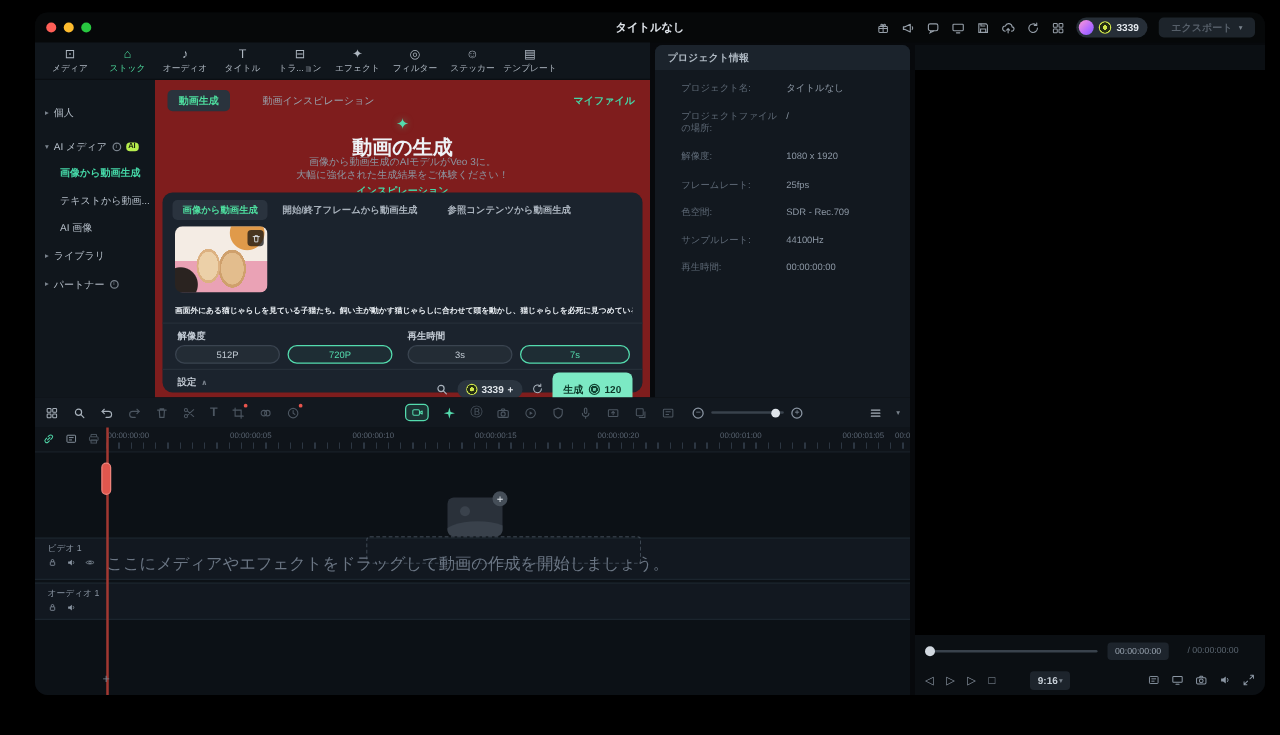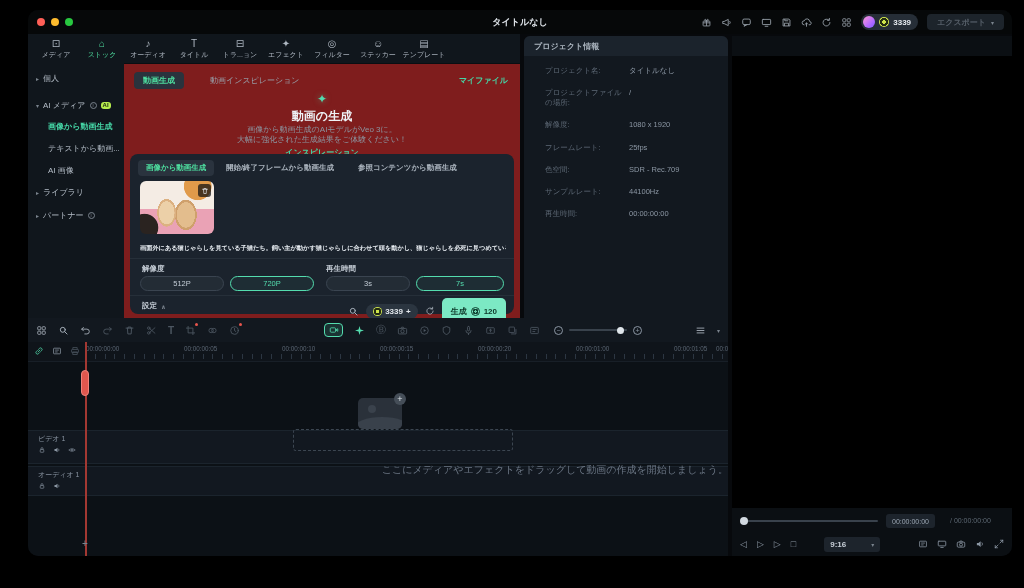--- a/index.html
+++ b/index.html
@@ -20,33 +20,33 @@
   .coin-num{font-size:8px;font-weight:bold;color:#e6ebf0;}
   .export-btn{display:flex;align-items:center;gap:5px;background:#1d242b;border-radius:4px;height:16px;padding:0 10px;color:#565f69;font-size:8px;font-weight:bold;}
 
   
   .media-panel{position:absolute;left:0;top:24px;width:492px;height:284px;background:#10161c;}
   .navrow{position:absolute;left:0;top:0;width:100%;height:30px;display:flex;align-items:center;padding:0 6px;gap:2px;border-bottom:1px solid #0a0e12;}
   .nav-tab{display:flex;flex-direction:column;align-items:center;justify-content:center;min-width:44px;height:28px;color:#aeb7c1;}
   .nav-tab .nicon{font-size:10px;line-height:11px;}
   .nav-tab .nlabel{font-size:7px;margin-top:1px;white-space:nowrap;}
   .nav-tab.active{color:#4ede9f;}
-  .sidebar{position:absolute;left:0;top:24px;width:96px;bottom:0;background:#10161c;}
+  .sidebar{position:absolute;left:0;top:36px;width:96px;bottom:0;background:#10161c;}
   .sb-item{position:absolute;left:0;width:100%;height:18px;display:flex;align-items:center;gap:4px;padding-left:8px;font-size:8px;color:#b6bfc9;}
   .sb-caret{font-size:6px;color:#79828c;}
   .sb-child{padding-left:20px;}
   .sb-active{color:#45d6a6;font-weight:bold;}
   .info-badge{display:inline-flex;align-items:center;justify-content:center;width:7px;height:7px;border:0.5px solid #79828c;border-radius:50%;font-size:5px;color:#79828c;}
   .ai-badge{background:#b7ee4e;color:#1a2410;font-size:6px;font-weight:bold;border-radius:3px;padding:0.5px 2px;}
   .content{position:absolute;left:96px;top:30px;width:396px;bottom:0;background:#7f1d1d;}
   .subtab-pill{position:absolute;left:10px;top:8px;background:#2a333d;color:#4ede9f;font-size:8px;font-weight:bold;border-radius:4px;padding:3px 9px;}
   .subtab{position:absolute;left:86px;top:11px;color:#99a3ad;font-size:8px;}
   .myfiles{position:absolute;right:12px;top:11px;color:#45d6a6;font-size:8px;font-weight:bold;text-align:center;}
   .hero-sparkle{position:absolute;left:0;right:0;top:28px;text-align:center;color:#54dcae;font-size:12px;text-shadow:0 0 6px #54dcae88;}
-  .hero-title{position:absolute;left:0;right:0;top:44px;text-align:center;color:#eef2f6;font-size:12px;font-weight:bold;}
+  .hero-title{position:absolute;left:0;right:0;top:44px;text-align:center;color:#eef2f6;font-size:16px;font-weight:bold;}
   .hero-line{position:absolute;left:0;right:0;text-align:center;color:#8c96a1;font-size:8px;}
   .hero-link{position:absolute;left:0;right:0;top:83px;text-align:center;color:#45d6a6;font-size:8px;font-weight:bold;}
   .gencard{position:absolute;left:6px;top:90px;width:384px;height:160px;background:#1b232d;border-radius:8px;}
   .gentab-active{position:absolute;left:8px;top:6px;background:#2a333e;color:#4ede9f;font-size:7.5px;font-weight:bold;border-radius:4px;padding:3px 8px;}
   .gentab{position:absolute;top:9px;color:#aab3bd;font-size:7.5px;font-weight:bold;}
   .thumb{position:absolute;left:10px;top:27px;width:74px;height:53px;border-radius:6px;overflow:hidden;
     background:
       radial-gradient(circle at 6% 88%, #2a2320 0 16%, transparent 17%),
       radial-gradient(ellipse 13px 19px at 36% 60%, #ecd0a8 0 60%, #dcb181 61% 72%, transparent 73%),
       radial-gradient(ellipse 15px 21px at 62% 64%, #e3bd8d 0 60%, #cfa06c 61% 72%, transparent 73%),
@@ -84,21 +84,21 @@
   .pv-hicons{margin-left:auto;display:flex;gap:9px;color:#6a7582;}
   .pv-hicons .i{width:10px;height:10px;}
   .pv-video{position:absolute;left:0;top:20px;width:100%;height:452px;background:#000;}
   .pv-scrub{position:absolute;left:0;top:478px;width:100%;height:14px;}
   .scrub-line{position:absolute;left:10px;top:6px;width:136px;height:2px;background:#39424c;border-radius:1px;}
   .scrub-dot{position:absolute;left:8px;top:3px;width:8px;height:8px;border-radius:50%;background:#d2d9e0;}
   .tc-box{position:absolute;left:154px;top:0;height:14px;background:#1d242c;border-radius:3px;display:flex;align-items:center;padding:0 6px;font-size:7px;color:#9aa5b1;}
   .tc-total{position:absolute;left:218px;top:3px;font-size:7px;color:#5d6873;}
   .pv-transport{position:absolute;left:0;top:498px;width:100%;height:20px;display:flex;align-items:center;padding:0 8px;color:#8b96a3;}
   .tr-btn{font-size:9px;margin-right:10px;}
-  .ratio-dd{display:flex;align-items:center;justify-content:space-between;background:#1d242c;border-radius:3px;width:56px;height:15px;padding:0 6px;color:#c7cfd7;font-size:8px;font-weight:bold;margin-left:18px;}
+  .ratio-dd{display:flex;align-items:center;justify-content:space-between;background:#1d242c;border-radius:3px;width:32px;height:15px;padding:0 6px;color:#c7cfd7;font-size:8px;font-weight:bold;margin-left:18px;}
   .tr-icons{margin-left:auto;display:flex;gap:9px;align-items:center;}
   .tr-icons .i{width:10px;height:10px;}
 
   
   .timeline{position:absolute;left:0;top:308px;width:700px;height:238px;background:#0c1116;}
   .tl-toolbar{position:absolute;left:0;top:0;width:100%;height:24px;background:#12181f;display:flex;align-items:center;}
   .tb-group{display:flex;align-items:center;gap:11px;color:#a7b0ba;}
   .tb-group .dim{color:#4c5661;}
   .tb-group .i{width:11px;height:11px;}
   .icon-wrap{position:relative;display:flex;}
@@ -116,21 +116,21 @@
   .tick{position:absolute;top:3px;font-size:6.3px;color:#5a6572;white-space:nowrap;}
   .lane{position:absolute;left:0;right:0;background:#121820;border-top:1px solid #1b242d;border-bottom:1px solid #1b242d;}
   .track-name{position:absolute;left:10px;font-size:7px;color:#8a95a2;}
   .track-icons{position:absolute;left:10px;display:flex;gap:7px;color:#8a95a2;}
   .track-icons .i{width:8px;height:8px;}
   .dropzone{position:absolute;left:265px;top:111px;width:220px;height:22px;border:1px dashed #3c4651;border-radius:3px;}
   .dz-img{position:absolute;left:330px;top:80px;width:44px;height:31px;border-radius:5px;background:#2a313a;overflow:hidden;}
   .dz-img .circ{position:absolute;left:10px;top:7px;width:8px;height:8px;border-radius:50%;background:#3a424c;}
   .dz-img .mtn{position:absolute;left:-4px;bottom:-10px;width:56px;height:22px;background:#39414b;border-radius:50% 50% 0 0;}
   .dz-plus{position:absolute;left:366px;top:75px;width:12px;height:12px;border-radius:50%;background:#454e58;color:#dbe1e7;display:flex;align-items:center;justify-content:center;font-size:9px;line-height:1;}
-  .dz-hint{position:absolute;left:57px;right:0;top:145px;text-align:right;font-size:10px;color:#6b7684;}
+  .dz-hint{position:absolute;left:57px;right:0;top:124px;text-align:left;font-size:13px;color:#6b7684;}
   .playhead-line{position:absolute;left:57px;top:24px;bottom:0;width:1.5px;background:#a33832;}
   .playhead-handle{position:absolute;left:53px;top:52px;width:8px;height:26px;border-radius:4px;background:#e0574e;border:1px solid #ef837b;}
   .add-track{position:absolute;left:54px;top:220px;color:#7a8590;font-size:10px;}
 
   .caret{font-size:6px;color:#79828c;}
   .i{display:inline-block;vertical-align:middle;}
 </style>
 </head>
 <body>
 

